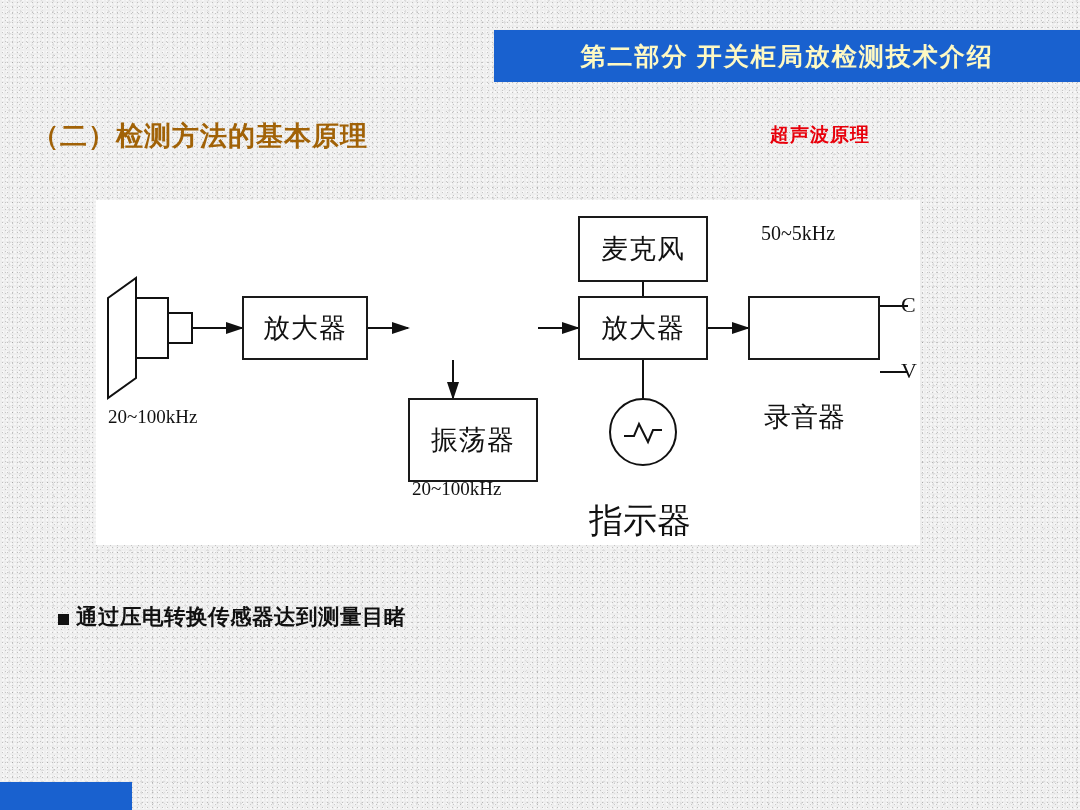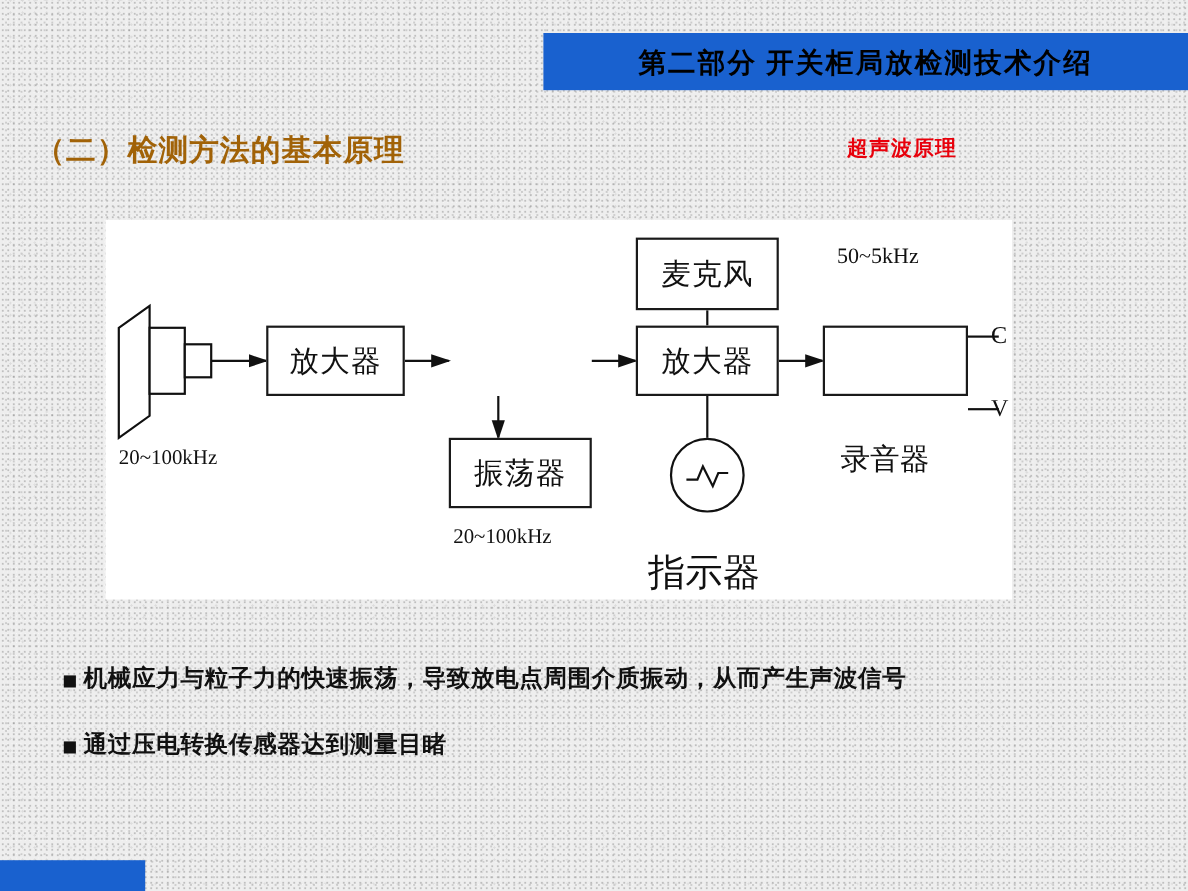--- a/index.html
+++ b/index.html
@@ -35,21 +35,21 @@
     left: 494px;
     top: 30px;
     width: 586px;
     height: 52px;
     background: #1961cf;
     display: flex;
     align-items: center;
     justify-content: center;
   }
   .header-banner .title {
-    color: #000000;
+    color: #fef9c3;
     font-size: 25px;
     font-weight: bold;
     letter-spacing: 2px;
     font-family: "Liberation Serif", serif;
     white-space: nowrap;
   }
 
   
   .section-title {
     left: 32px;
@@ -203,39 +203,35 @@
 
   <div class="dbox" style="left:146px; top:96px; width:126px; height:64px;">
     <span>放大器</span>
   </div>
 
 
   <div class="dbox" style="left:482px; top:96px; width:130px; height:64px;">
     <span>放大器</span>
   </div>
 
-  <div class="dbox" style="left:312px; top:198px; width:130px; height:64px;">
+  <div class="dbox" style="left:312px; top:198px; width:130px; height:84px;">
     <span>振荡器</span>
   </div>
 
   <div class="dbox" style="left:652px; top:96px; width:132px; height:64px;"></div>
 
   <div class="dlabel" style="left:622px; top:22px; font-size:20px;margin-left:43px;">50~5kHz</div>
   <div class="dlabel" style="left:12px; top:206px; font-size:19px;">20~100kHz</div>
   <div class="dlabel" style="left:316px; top:278px; font-size:19px;">20~100kHz</div>
   <div class="dlabel" style="left:805px; top:92px; font-size:22px;">C</div>
   <div class="dlabel" style="left:805px; top:158px; font-size:22px;">V</div>
   <div class="dlabel" style="left:668px; top:178px; font-size:27px;margin-top:21px;">录音器</div>
   <div class="dlabel" style="left:493px; top:298px; font-size:34px;">指示器</div>
 </div>
 
 <div class="layer bullets">
   <div class="bullet-row">
     <span class="bullet-marker"></span>
-    <span class="bullet-text">机械应力与粒子力的快速振荡，导致放电点周围介质振动，从而产生声波信号</span>
-  </div>
-  <div class="bullet-row">
-    <span class="bullet-marker"></span>
     <span class="bullet-text">通过压电转换传感器达到测量目睹</span>
   </div>
 </div>
 
 <div class="layer footer-block"></div>
 
 </body></html>

